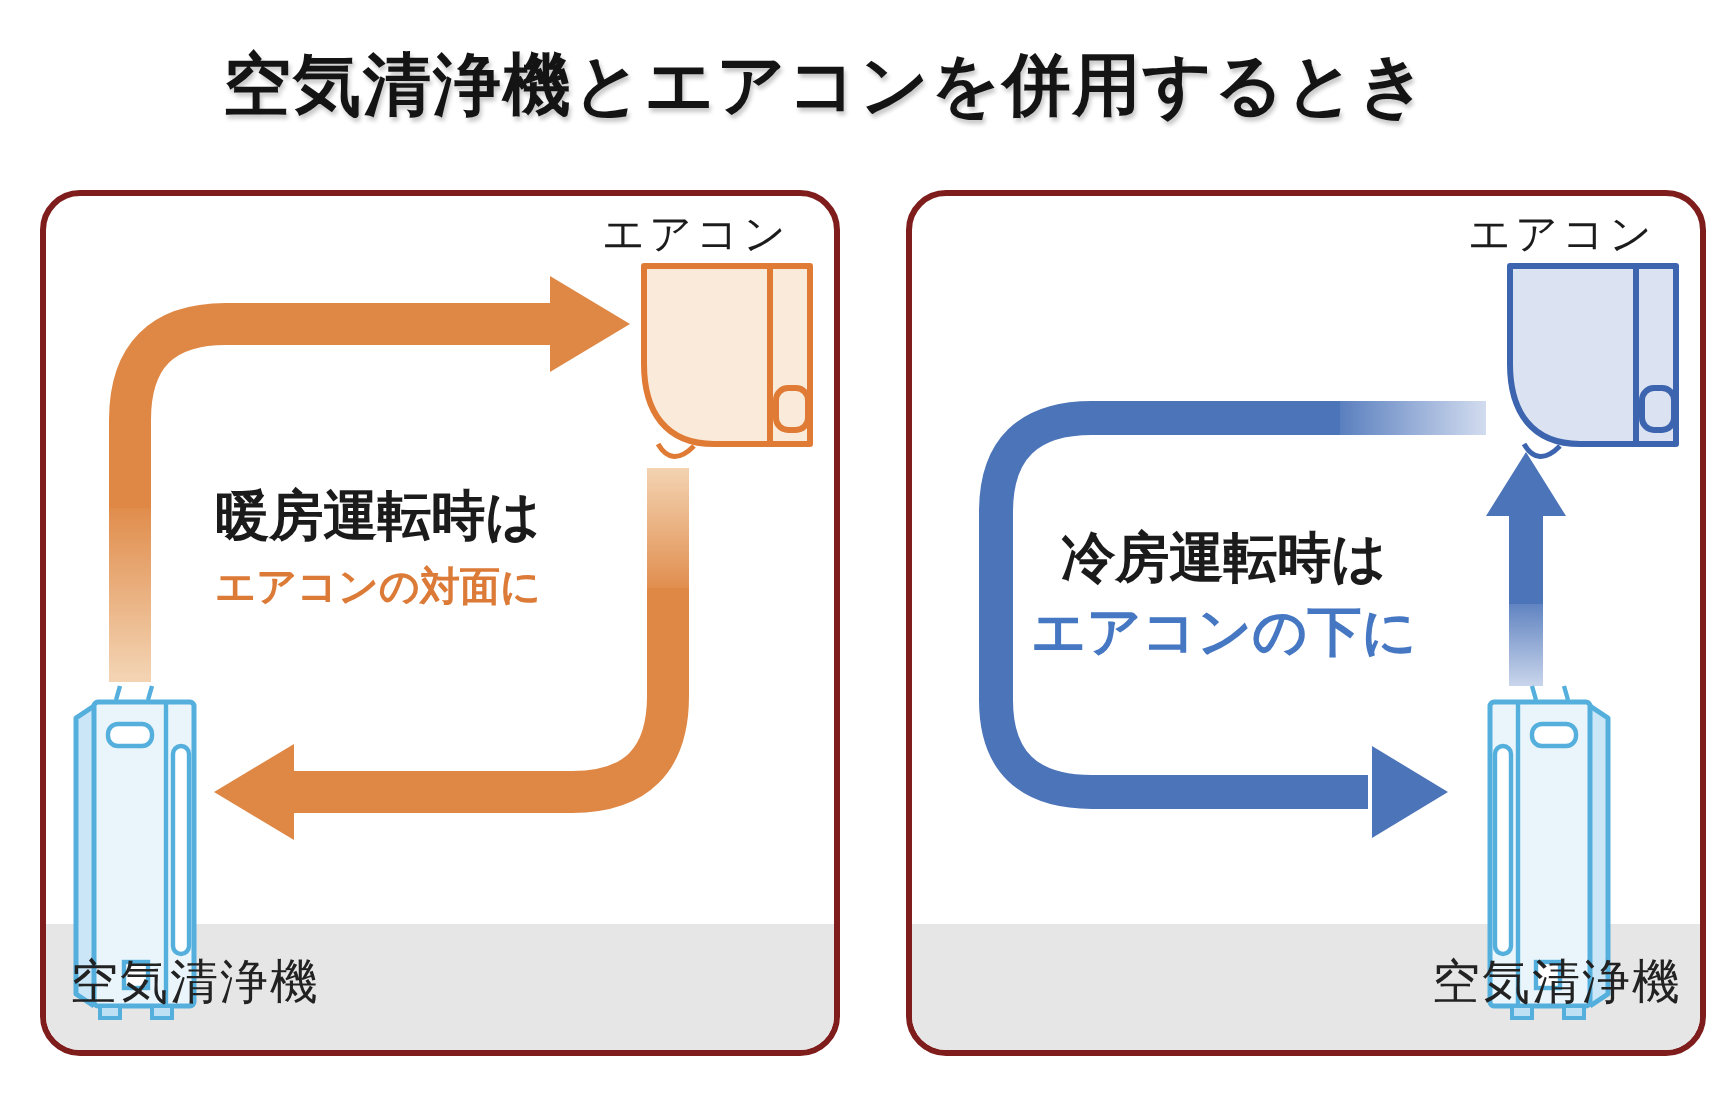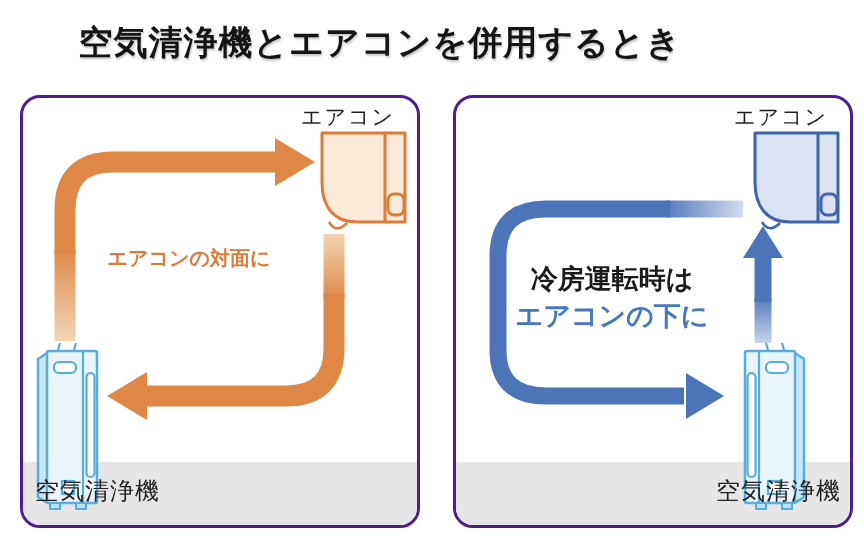--- a/index.html
+++ b/index.html
@@ -4,24 +4,25 @@
 <style>
   html,body{margin:0;padding:0;background:#fff;}
   #stage{
     position:relative;width:864px;height:550px;overflow:hidden;background:#fff;
     font-family:"Liberation Sans","DejaVu Sans",sans-serif;
   }
   .page-title{
     position:absolute;top:20px;left:0;width:760px;text-align:center;
     font-size:34px;font-weight:bold;color:#141414;letter-spacing:1px;
     text-shadow:1px 2px 2px rgba(0,0,0,0.22);
+    padding-left:33px;
   }
   .panel{
     position:absolute;top:95px;width:394px;height:427px;
-    border:3px solid #4c1d95;border-radius:20px;background:#fff;overflow:hidden;
+    border:3px solid #7f1d1d;border-radius:20px;background:#fff;overflow:hidden;
   }
   #panel-heating{left:20px;}
   #panel-cooling{left:453px;}
   .floor{position:absolute;left:0;right:0;bottom:0;height:63px;background:#E6E6E6;}
   .flow-svg{position:absolute;left:0;top:0;width:394px;height:427px;}
   .ac-label{
     position:absolute;top:5px;right:22px;font-size:21px;color:#1c1c1c;letter-spacing:2px;
   }
   .caption{position:absolute;text-align:center;font-weight:bold;}
   #panel-heating .caption{left:56px;top:142px;width:220px;}
@@ -101,20 +102,21 @@
         <rect class="pf-slot" x="21" y="17" width="22" height="11" rx="5"></rect>
         <rect class="pf-slot" x="53.5" y="28" width="8" height="104" rx="4"></rect>
         <rect class="pf-slot" x="29" y="136" width="12" height="13"></rect>
         <rect class="pf-foot" x="17" y="158" width="10" height="6"></rect>
         <rect class="pf-foot" x="43" y="158" width="10" height="6"></rect>
       </g>
     </svg>
 
     <div class="ac-label">エアコン</div>
     <div class="caption">
+      <div class="line1">暖房運転時は</div>
       <div class="line2">エアコンの対面に</div>
     </div>
     <div class="purifier-label">空気清浄機</div>
   </div>
 
   <div class="panel" id="panel-cooling">
     <div class="floor"></div>
 
     <svg class="flow-svg" viewBox="0 0 394 427">
       <defs>

